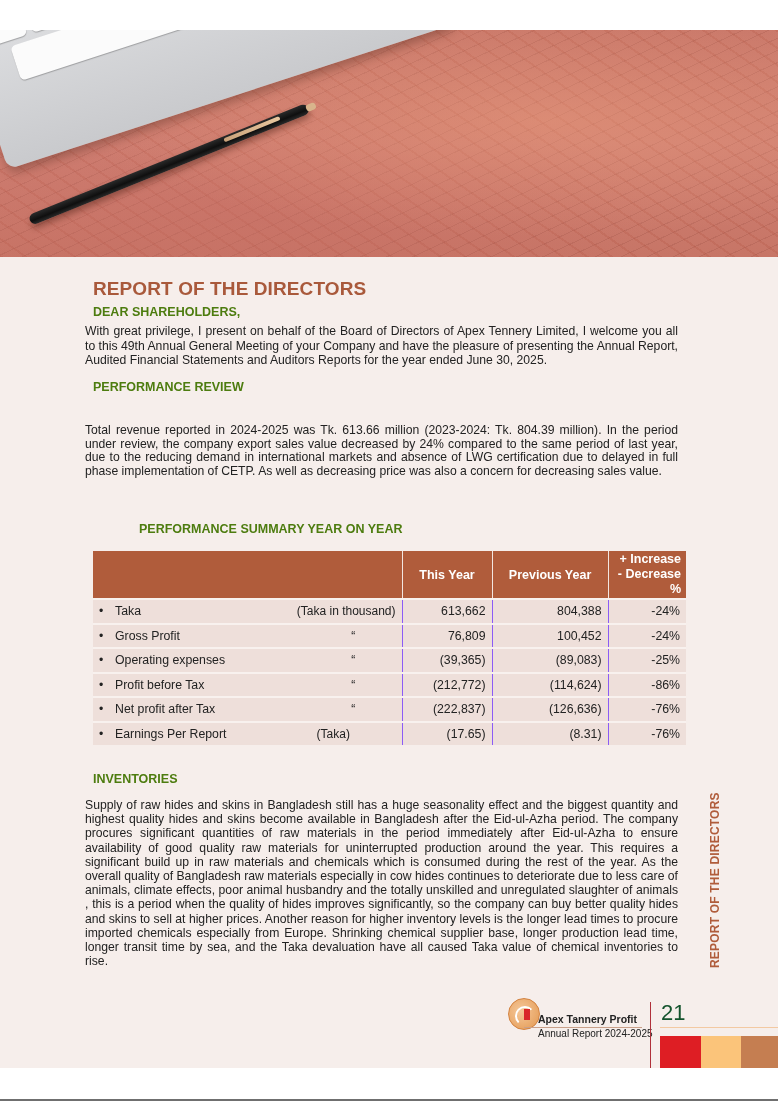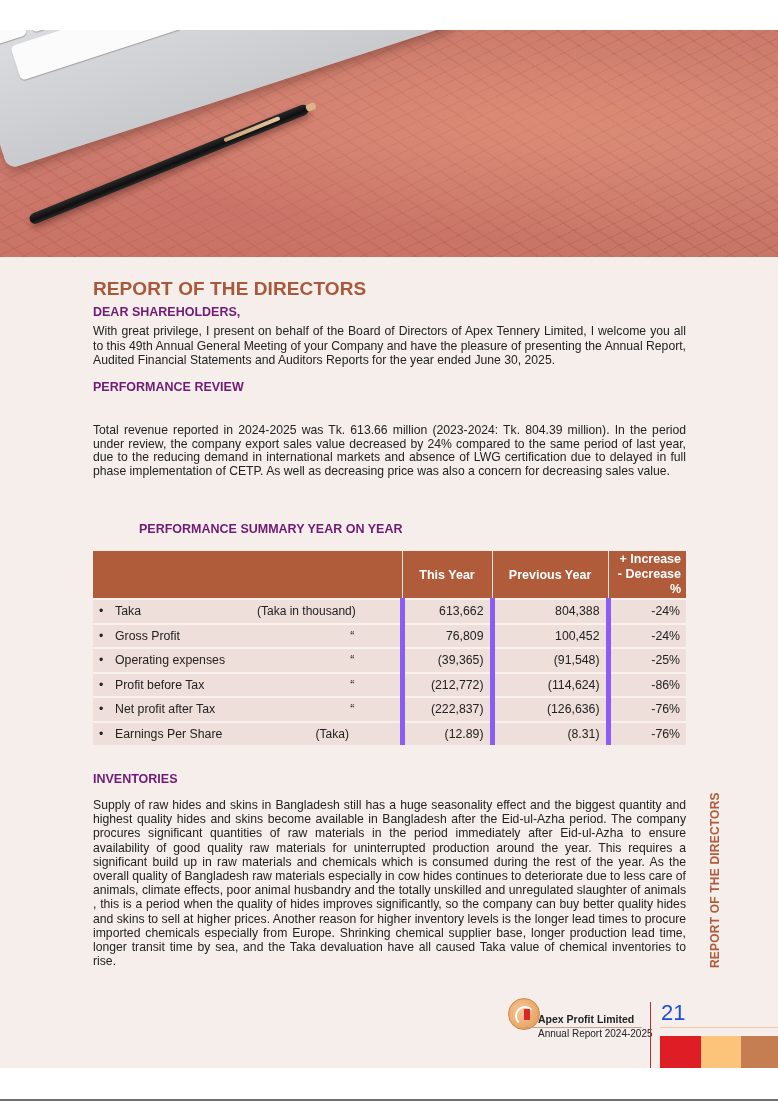--- a/index.html
+++ b/index.html
@@ -53,41 +53,41 @@
   .page {
     position: absolute; left: 0; top: 257px; width: 778px; height: 811px;
     background: #f6eeeb;
   }
   h1 {
     position: absolute; left: 93px; top: 278px; margin: 0;
     font-size: 19px; font-weight: bold; color: #a9593b; letter-spacing: 0.1px;
   }
   .subhead {
     position: absolute; left: 93px; margin: 0;
-    font-size: 12.5px; font-weight: bold; color: #701a75;
+    font-size: 12.5px; font-weight: bold; color: #4d7c0f;
   }
   .para {
-    position: absolute; left: 93px; width: 593px; margin: 0;
+    position: absolute; left: 85px; width: 593px; margin: 0;
     font-size: 12.2px; line-height: 14.5px; color: #222;
   }
   .justify { text-align: justify; text-align-last: left; }
   table.perf {
     position: absolute; left: 93px; top: 551px; width: 593px;
     border-collapse: collapse; font-size: 12.3px; table-layout: fixed;
   }
   table.perf th {
     background: #b05c3b; color: #fff; font-weight: bold; font-size: 12.5px;
     height: 47px; padding: 0 6px; border-left: 1px solid #f3e6e1;
     vertical-align: middle;
   }
   table.perf th.first { border-left: none; }
   table.perf th.pct { text-align: right; line-height: 15px; padding: 0 5px; }
   table.perf td {
     background: #eedfda; height: 22.5px; padding: 0 6px;
-    border-top: 2px solid #f8f1ee; border-left: 5px solid #8b5cf6;
+    border-top: 2px solid #f8f1ee; border-left: 1px solid #8b5cf6;
     color: #222;
   }
   table.perf td.bullet { border-left: none; width: 12px; padding: 0 0 0 6px; text-align: left; }
   table.perf td.label { border-left: none; padding-left: 4px; }
   table.perf td.unit { border-left: none; text-align: center; font-size: 12px; }
   table.perf td.num { text-align: right; }
   .side-label {
     position: absolute; left: 708px; top: 968px;
     transform: rotate(-90deg); transform-origin: left top;
     font-size: 12px; font-weight: bold; color: #b05c3b; white-space: nowrap; letter-spacing: 0.2px;
@@ -108,21 +108,21 @@
     position: absolute; left: 538px; top: 1013px; font-size: 10.5px; font-weight: bold; color: #222;
   }
   .company-rule {
     position: absolute; left: 524px; top: 1027px; width: 118px; height: 1px; background: #c9a08a;
   }
   .annual {
     position: absolute; left: 538px; top: 1028px; font-size: 10px; color: #222;
   }
   .vrule { position: absolute; left: 650px; top: 1002px; width: 1px; height: 66px; background: #b0303a; }
   .pagenum {
-    position: absolute; left: 661px; top: 1000px; font-size: 22px; color: #1d4ed8;
+    position: absolute; left: 661px; top: 1000px; font-size: 22px; color: #14532d;
   }
   .hrule-orange { position: absolute; left: 660px; top: 1027px; width: 118px; height: 1px; background: #f3c9a2; }
   .bar { position: absolute; top: 1036px; height: 32px; }
   .bar.red { left: 660px; width: 41px; background: #de1e24; }
   .bar.peach { left: 701px; width: 40px; background: #fbc47a; }
   .bar.tan { left: 741px; width: 37px; background: #c57e51; }
   .bottom-line { position: absolute; left: 0; top: 1099px; width: 778px; height: 2px; background: #6f6f6f; }
 </style>
 </head>
 <body>
@@ -169,78 +169,78 @@
         <div>+ Increase</div>
         <div>- Decrease</div>
         <div>%</div>
       </th>
     </tr>
   </thead>
   <tbody>
     <tr>
       <td class="bullet">•</td>
       <td class="label">Taka</td>
-      <td class="unit" style="text-align:left;">(Taka in thousand)</td>
+      <td class="unit" style="text-align:right;">(Taka in thousand)</td>
       <td class="num">613,662</td>
       <td class="num">804,388</td>
       <td class="num">-24%</td>
     </tr>
     <tr>
       <td class="bullet">•</td>
       <td class="label">Gross Profit</td>
       <td class="unit" style="padding-left:60px;">“</td>
       <td class="num">76,809</td>
       <td class="num">100,452</td>
       <td class="num">-24%</td>
     </tr>
     <tr>
       <td class="bullet">•</td>
       <td class="label" style="white-space:nowrap;">Operating expenses</td>
       <td class="unit" style="padding-left:60px;">“</td>
       <td class="num">(39,365)</td>
-      <td class="num">(91,548)</td>
+      <td class="num">(89,083)</td>
       <td class="num">-25%</td>
     </tr>
     <tr>
       <td class="bullet">•</td>
       <td class="label">Profit before Tax</td>
       <td class="unit" style="padding-left:60px;">“</td>
       <td class="num">(212,772)</td>
       <td class="num">(114,624)</td>
       <td class="num">-86%</td>
     </tr>
     <tr>
       <td class="bullet">•</td>
       <td class="label" style="white-space:nowrap;margin-left:8px;">Net profit after Tax</td>
       <td class="unit" style="padding-left:60px;">“</td>
       <td class="num">(222,837)</td>
       <td class="num">(126,636)</td>
       <td class="num">-76%</td>
     </tr>
     <tr>
       <td class="bullet">•</td>
-      <td class="label" style="white-space:nowrap;">Earnings Per Share</td>
+      <td class="label" style="white-space:nowrap;">Earnings Per Report</td>
       <td class="unit" style="padding-left:20px;">(Taka)</td>
-      <td class="num">(12.89)</td>
+      <td class="num">(17.65)</td>
       <td class="num">(8.31)</td>
       <td class="num">-76%</td>
     </tr>
   </tbody>
 </table>
 
 <p class="subhead" style="top:772px;">INVENTORIES</p>
 <p class="para justify" style="top:798px;line-height:14.2px;">Supply of raw hides and skins in Bangladesh still has a huge seasonality effect and the biggest quantity and highest quality hides and skins become available in Bangladesh after the Eid-ul-Azha period. The company procures significant quantities of raw materials in the period immediately after  Eid-ul-Azha to ensure availability of good quality raw materials for uninterrupted production around the year. This requires a significant build up in raw materials and chemicals which is consumed during the rest of the year.  As the overall quality of Bangladesh raw materials especially in cow hides continues to deteriorate due to less care of animals, climate effects, poor animal husbandry and the totally unskilled and unregulated slaughter of animals , this is a period when the quality of hides improves significantly, so the company can buy better quality hides and skins to sell at higher prices. Another reason for higher inventory levels is the longer lead times to procure imported chemicals especially from Europe. Shrinking chemical supplier base, longer production lead time, longer transit  time by sea, and the Taka devaluation have all caused Taka value of chemical inventories to rise.</p>
 
 <div class="side-label">REPORT OF THE DIRECTORS</div>
 
 <div class="footer-logo">
   <div class="swoosh"></div>
   <div class="block"></div>
 </div>
-<div class="company">Apex Profit Limited</div>
+<div class="company">Apex Tannery Profit</div>
 <div class="company-rule"></div>
 <div class="annual">Annual Report 2024-2025</div>
 <div class="vrule"></div>
 <div class="pagenum">21</div>
 <div class="hrule-orange"></div>
 <div class="bar red"></div>
 <div class="bar peach"></div>
 <div class="bar tan"></div>
 
 <div class="bottom-line"></div>

